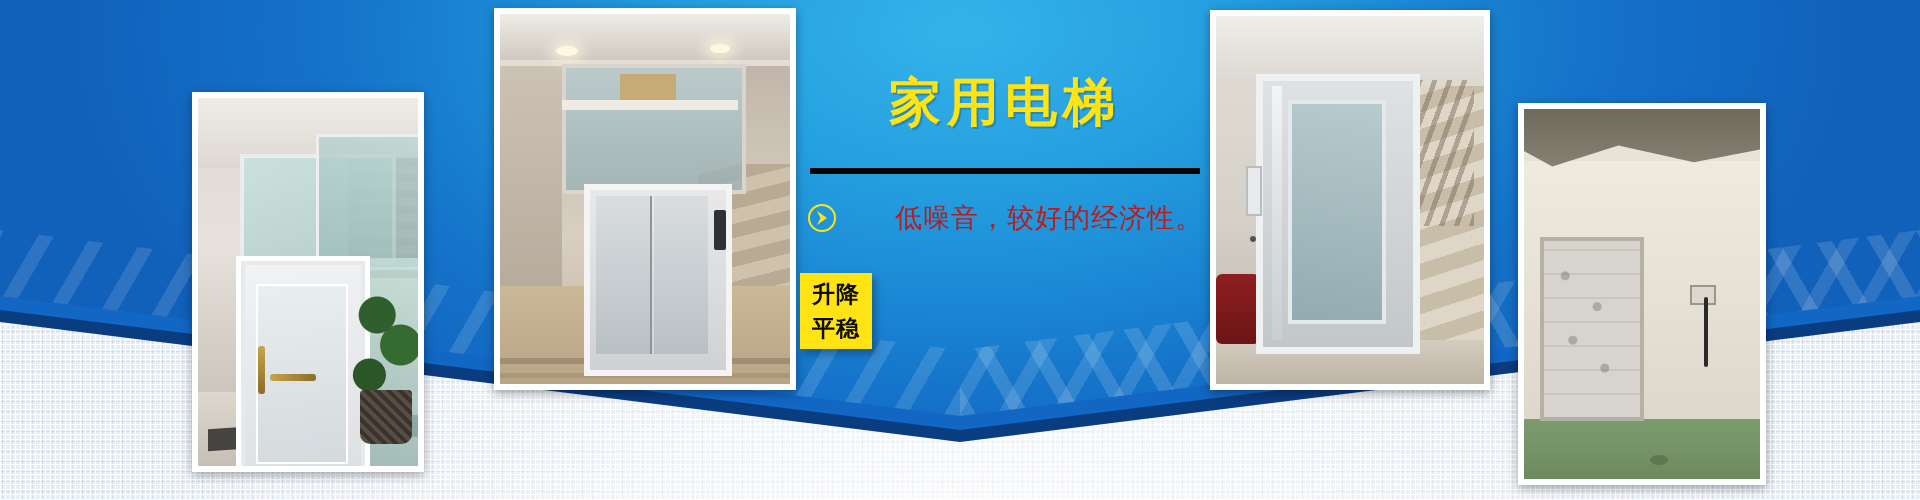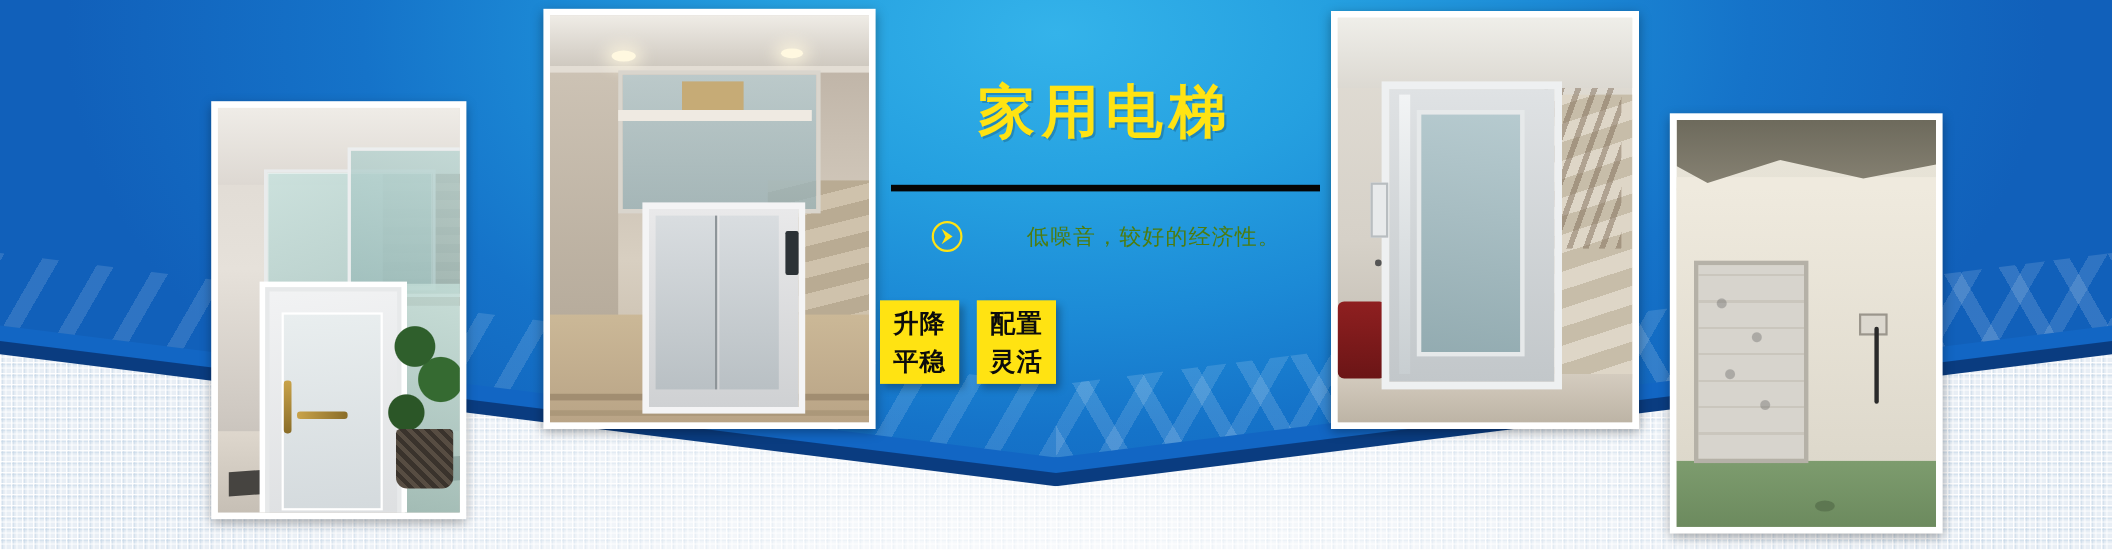--- a/index.html
+++ b/index.html
@@ -255,33 +255,34 @@
     justify-content: center;
     gap: 12px;
   }
   .arrow-icon {
     width: 30px;
     height: 30px;
     flex: 0 0 30px;
     display: block;
   }
   .subtitle {
-    font-size: 20px;
-    color: #4d7c0f;
+    font-size: 27px;
+    color: #b91c1c;
     letter-spacing: 1px;
     white-space: nowrap;
     margin-left: 46px;
   }
   .tags {
     position: absolute;
     left: 0; right: 0;
     top: 273px;
     display: flex;
-    justify-content: flex-start;
+    justify-content: center;
     gap: 16px;
+    flex-direction: column;
   }
   .tag {
     width: 72px;
     height: 76px;
     background: #ffe312;
     color: #0c0c0c;
     font-size: 23px;
     font-weight: 700;
     line-height: 34px;
     letter-spacing: 1px;
@@ -397,21 +398,17 @@
         </svg>
       </span>
       <span class="subtitle">低噪音，较好的经济性。</span>
     </div>
 
     <div class="tags">
       <div class="tag">
         <span>升降</span>
         <span>平稳</span>
       </div>
-      <div class="tag">
-        <span>配置</span>
-        <span>灵活</span>
-      </div>
     </div>
 
   </div>
 
 </div>
 
 </body></html>

